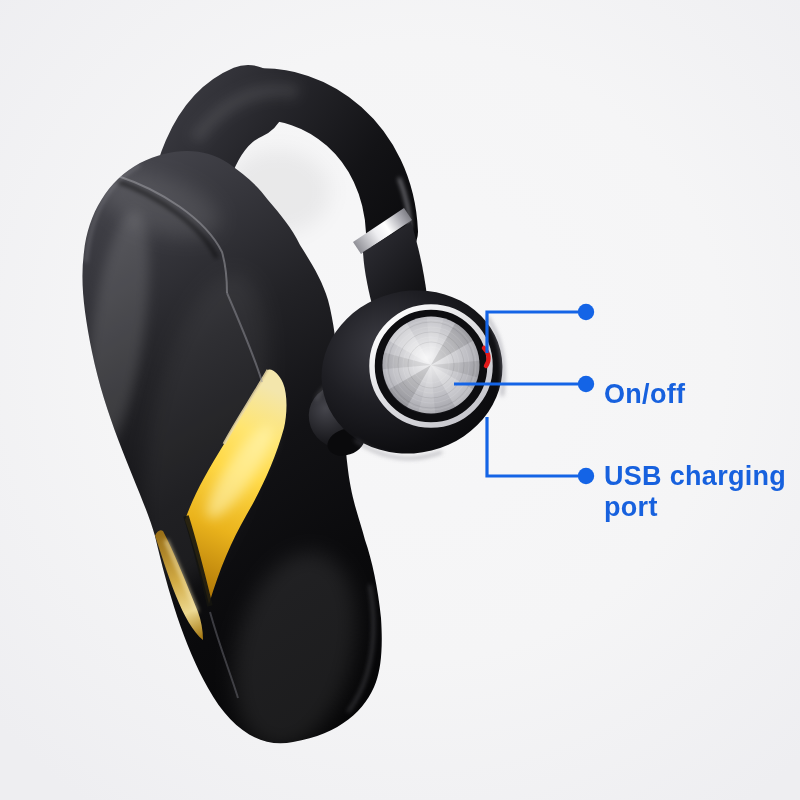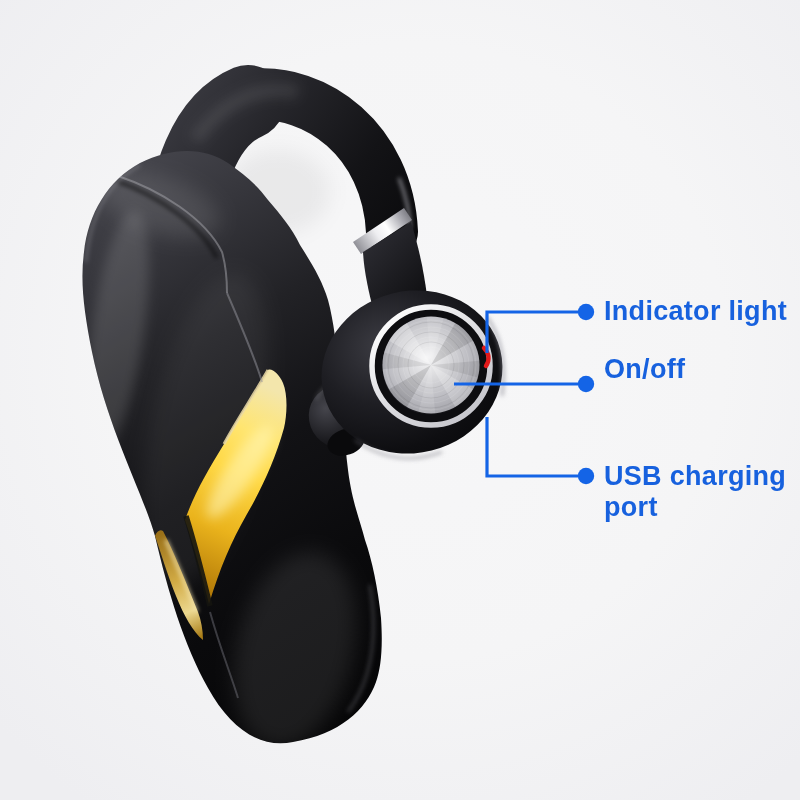--- a/index.html
+++ b/index.html
@@ -13,21 +13,21 @@
     position:absolute;
     color:#1761de;
     font-size:27px;
     font-weight:700;
     letter-spacing:.3px;
     line-height:31px;
     white-space:nowrap;
   }
   .callout-label.wrap{white-space:normal;width:212px;}
   #lbl-indicator{left:604px;top:296px;}
-  #lbl-onoff{left:604px;top:354px;}
+  #lbl-onoff{left:604px;top:379px;}
   #lbl-usb{left:604px;top:461px;}
 </style>
 </head>
 <body>
 
 <div class="stage">
 
   <svg width="800" height="800" viewBox="0 0 800 800" aria-hidden="true">
     <defs>
       <linearGradient id="hookG" gradientUnits="userSpaceOnUse" x1="170" y1="80" x2="410" y2="250">
@@ -190,16 +190,15 @@
     <g stroke="#1464e6" stroke-width="3.2" fill="none">
       <path d="M 487,353 L 487,312 L 578,312"></path>
       <path d="M 454,384 L 578,384"></path>
       <path d="M 487,417 L 487,476 L 578,476"></path>
       <circle cx="586" cy="312" r="8.2" fill="#1464e6" stroke="none"></circle>
       <circle cx="586" cy="384" r="8.2" fill="#1464e6" stroke="none"></circle>
       <circle cx="586" cy="476" r="8.2" fill="#1464e6" stroke="none"></circle>
     </g>
   </svg>
 
-  <div class="callout-label" id="lbl-indicator">Indicator light</div>
   <div class="callout-label" id="lbl-onoff">On/off</div>
   <div class="callout-label wrap" id="lbl-usb">USB charging port</div>
 </div>
 
 </body></html>

